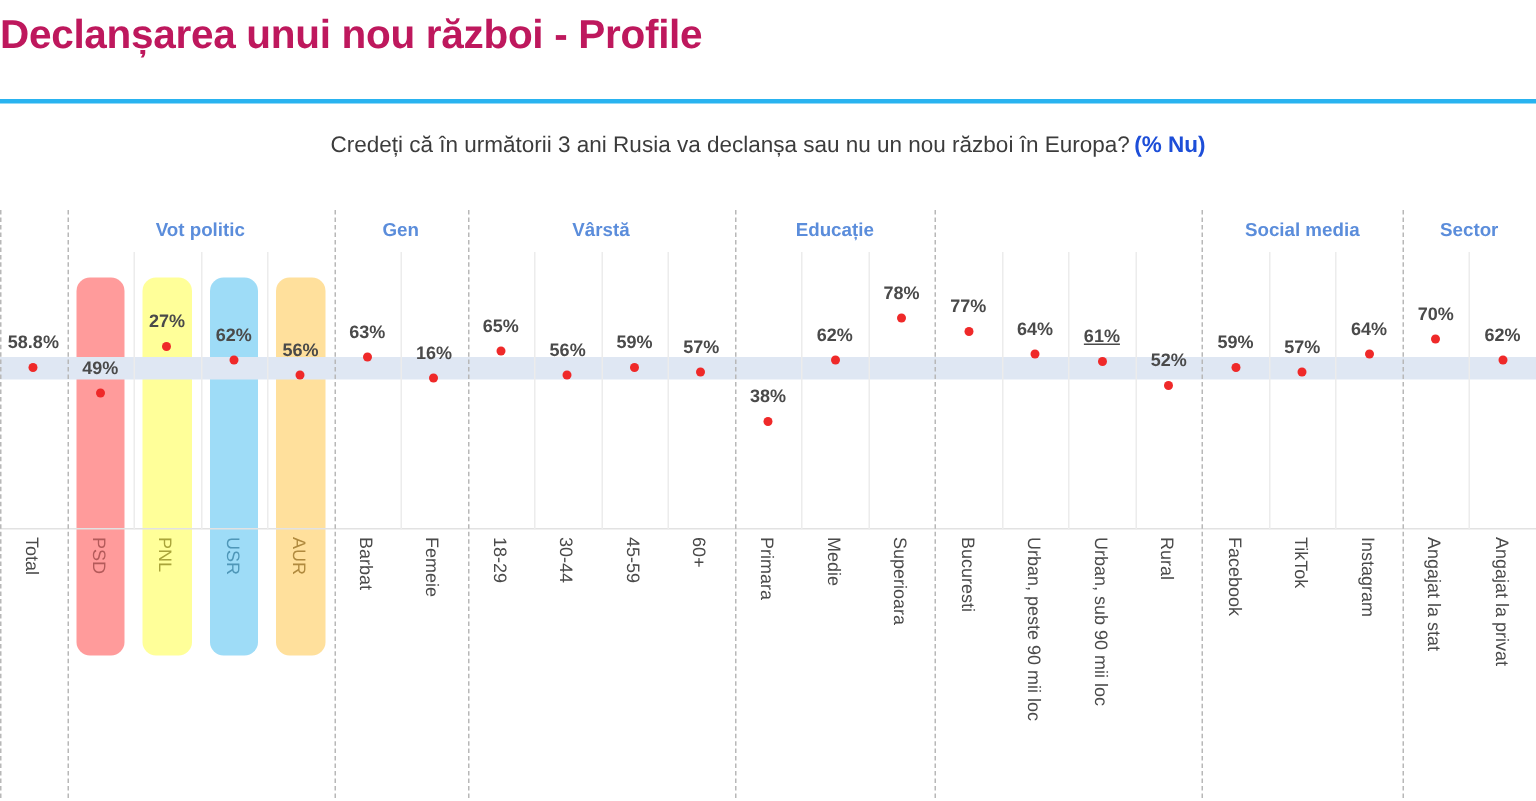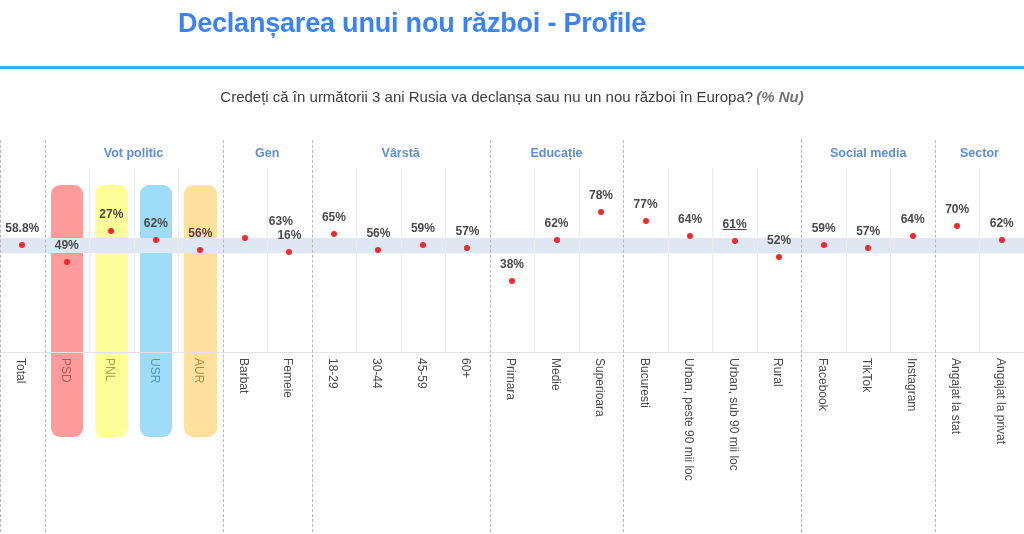--- a/index.html
+++ b/index.html
@@ -14,46 +14,44 @@
     font-family: "Liberation Sans", sans-serif;
     overflow: hidden;
   }
 
   
   #chart-title {
     position: absolute;
     top: 8px;
     left: 0;
     width: 824px;
-    text-align: center;
     font-size: 27px;
     font-weight: bold;
-    color: #3b82f6;
+    color: #be185d;
     letter-spacing: -0.2px;
   }
   #title-rule {
     position: absolute;
     top: 66px;
     left: 0;
     width: 1024px;
     height: 3px;
     background: #29b3f0;
   }
   #chart-question {
     position: absolute;
     top: 88px;
     left: 0;
     width: 1024px;
     text-align: center;
     font-size: 15px;
     color: #3c3c3c;
   }
   #chart-question .pct-nu {
-    color: #737373;
-    font-style: italic;
+    color: #1d4ed8;
     font-weight: bold;
     margin-left: 3px;
   }
 
   
   #plot {
     position: absolute;
     left: 0;
     top: 132px;
     width: 1024px;
@@ -187,21 +185,21 @@
     <div class="col-sep" style="left: 133.565px;"></div>
     <div class="value-label" style="left: 155.826px; top: 83.6px;">62%</div>
     <div class="marker" style="left: 155.826px; top: 107.6px; background: rgb(239, 41, 41);"></div>
     <div class="tick-label on-bar-usr" style="left: 161.826px;">USR</div>
     <div class="col-sep" style="left: 178.087px;"></div>
     <div class="value-label" style="left: 200.348px; top: 93.95px;">56%</div>
     <div class="marker" style="left: 200.348px; top: 117.95px; background: rgb(239, 41, 41);"></div>
     <div class="tick-label on-bar-aur" style="left: 206.348px;">AUR</div>
     <div class="group-sep" style="left: 222.609px;"></div>
     <div class="group-header" style="left: 222.609px; width: 89.0435px;">Gen</div>
-    <div class="value-label" style="left: 244.87px; top: 81.875px; margin-left: 36px;">63%</div>
+    <div class="value-label" style="left: 244.87px; top: 81.875px;">63%</div>
     <div class="marker" style="left: 244.87px; top: 105.875px; background: rgb(239, 41, 41);"></div>
     <div class="tick-label" style="left: 250.87px;">Barbat</div>
     <div class="col-sep" style="left: 267.13px;"></div>
     <div class="value-label" style="left: 289.391px; top: 95.675px;">16%</div>
     <div class="marker" style="left: 289.391px; top: 119.675px; background: rgb(239, 41, 41);"></div>
     <div class="tick-label" style="left: 295.391px;">Femeie</div>
     <div class="group-sep" style="left: 311.652px;"></div>
     <div class="group-header" style="left: 311.652px; width: 178.087px;">Vârstă</div>
     <div class="value-label" style="left: 333.913px; top: 78.425px;">65%</div>
     <div class="marker" style="left: 333.913px; top: 102.425px; background: rgb(239, 41, 41);"></div>

